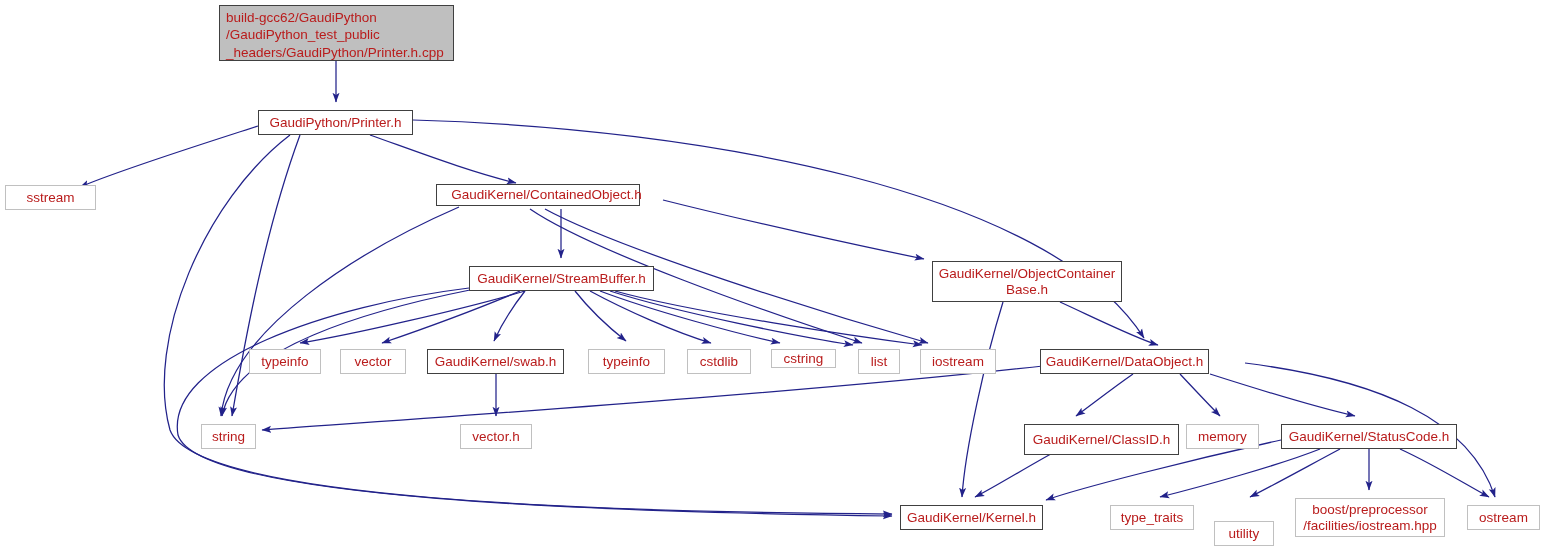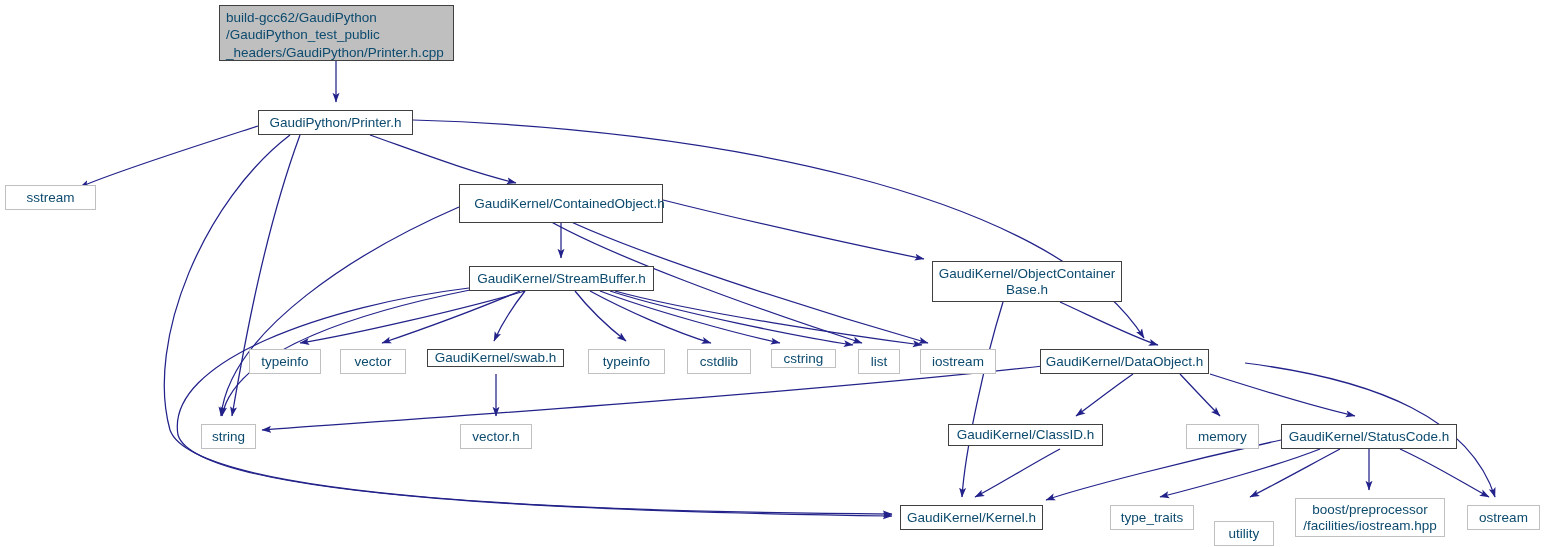--- a/index.html
+++ b/index.html
@@ -1,20 +1,20 @@
 <!DOCTYPE html>
 <html><head>
 <meta charset="utf-8">
 <style>
   html,body{margin:0;padding:0;background:#ffffff;}
   #canvas{position:relative;width:1545px;height:547px;background:#ffffff;
           font-family:"Liberation Sans","DejaVu Sans",sans-serif;overflow:hidden;}
   svg#edges{position:absolute;left:0;top:0;width:1545px;height:547px;pointer-events:none;}
   .node{position:absolute;box-sizing:border-box;display:flex;align-items:center;
-        justify-content:center;text-align:center;color:#0c4a6e;background:#ffffff;
+        justify-content:center;text-align:center;color:#b91c1c;background:#ffffff;
         border:1px solid #c0c0c0;font-size:13.5px;line-height:1.12;letter-spacing:0px;
         white-space:pre-line;padding:0 3px;}
   .node.strong{border:1.6px solid #404040;}
   .node.root{background:#bfbfbf;border:1.6px solid #404040;text-align:left;
              justify-content:flex-start;padding:3px 6px;align-items:flex-start;
              line-height:1.28;}
 </style>
 </head>
 <body>
 
@@ -62,36 +62,36 @@
         <path d="M1369,449 L1369,490" marker-end="url(#arrow)"></path>
         <path d="M1400,449 C1435,465 1470,487 1489,497" marker-end="url(#arrow)"></path>
       </g>
   </svg>
   <div id="node-layer">
       <div class="node root" style="left: 219px; top: 5px; width: 235px; height: 56px;">build-gcc62/GaudiPython
 /GaudiPython_test_public
 _headers/GaudiPython/Printer.h.cpp</div>
       <div class="node strong" style="left: 258px; top: 110px; width: 155px; height: 25px;">GaudiPython/Printer.h</div>
       <div class="node" style="left: 5px; top: 185px; width: 91px; height: 25px;">sstream</div>
-      <div class="node strong" style="left: 459px; top: 184px; width: 204px; height: 39px; padding-left: 20px;">GaudiKernel/ContainedObject.h</div>
+      <div class="node strong" style="left: 436px; top: 184px; width: 204px; height: 22px; padding-left: 20px;">GaudiKernel/ContainedObject.h</div>
       <div class="node strong" style="left: 932px; top: 261px; width: 190px; height: 41px;">GaudiKernel/ObjectContainer
 Base.h</div>
       <div class="node strong" style="left: 469px; top: 266px; width: 185px; height: 25px;">GaudiKernel/StreamBuffer.h</div>
       <div class="node" style="left: 249px; top: 349px; width: 72px; height: 25px;">typeinfo</div>
       <div class="node" style="left: 340px; top: 349px; width: 66px; height: 25px;">vector</div>
-      <div class="node strong" style="left: 427px; top: 349px; width: 137px; height: 18px;">GaudiKernel/swab.h</div>
+      <div class="node strong" style="left: 427px; top: 349px; width: 137px; height: 25px;">GaudiKernel/swab.h</div>
       <div class="node" style="left: 588px; top: 349px; width: 77px; height: 25px;">typeinfo</div>
       <div class="node" style="left: 687px; top: 349px; width: 64px; height: 25px;">cstdlib</div>
       <div class="node" style="left: 771px; top: 349px; width: 65px; height: 19px;">cstring</div>
       <div class="node" style="left: 858px; top: 349px; width: 42px; height: 25px;">list</div>
       <div class="node" style="left: 920px; top: 349px; width: 76px; height: 25px;">iostream</div>
       <div class="node strong" style="left: 1040px; top: 349px; width: 169px; height: 25px;">GaudiKernel/DataObject.h</div>
       <div class="node" style="left: 201px; top: 424px; width: 55px; height: 25px;">string</div>
       <div class="node" style="left: 460px; top: 424px; width: 72px; height: 25px;">vector.h</div>
-      <div class="node strong" style="left: 948px; top: 424px; width: 155px; height: 22px;">GaudiKernel/ClassID.h</div>
+      <div class="node strong" style="left: 1024px; top: 424px; width: 155px; height: 31px;">GaudiKernel/ClassID.h</div>
       <div class="node" style="left: 1186px; top: 424px; width: 73px; height: 25px;">memory</div>
       <div class="node strong" style="left: 1281px; top: 424px; width: 176px; height: 25px;">GaudiKernel/StatusCode.h</div>
       <div class="node strong" style="left: 900px; top: 505px; width: 143px; height: 25px;">GaudiKernel/Kernel.h</div>
       <div class="node" style="left: 1110px; top: 505px; width: 84px; height: 25px;">type_traits</div>
       <div class="node" style="left: 1214px; top: 505px; width: 60px; height: 25px; margin-top: 16px;">utility</div>
       <div class="node" style="left: 1295px; top: 498px; width: 150px; height: 39px;">boost/preprocessor
 /facilities/iostream.hpp</div>
       <div class="node" style="left: 1467px; top: 505px; width: 73px; height: 25px;">ostream</div>
     </div>
 </div>

